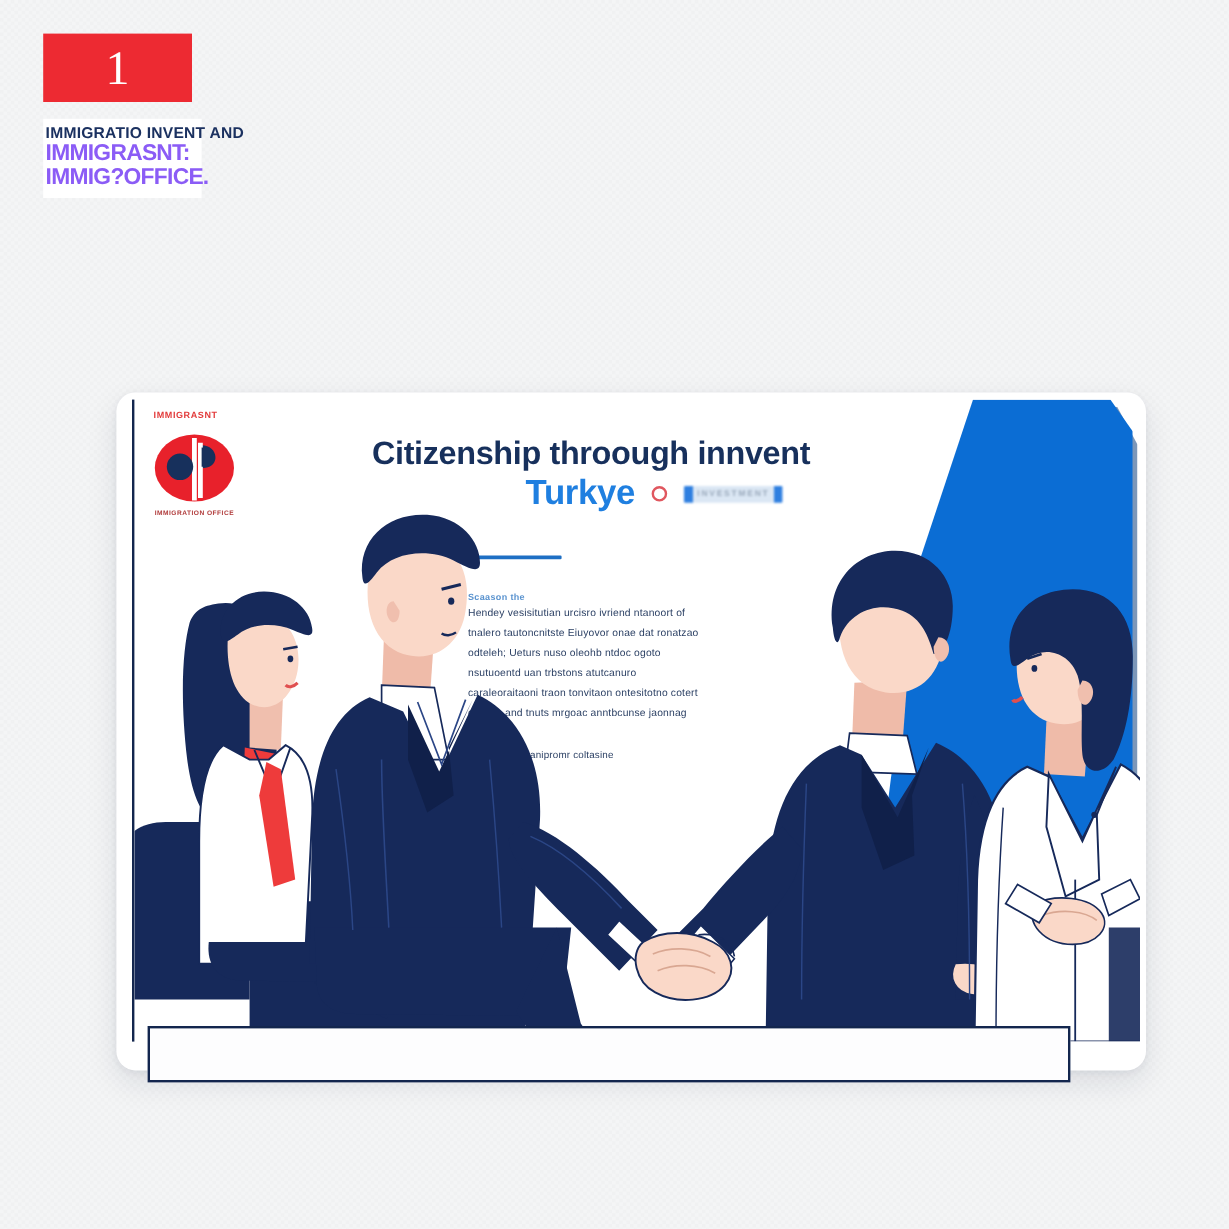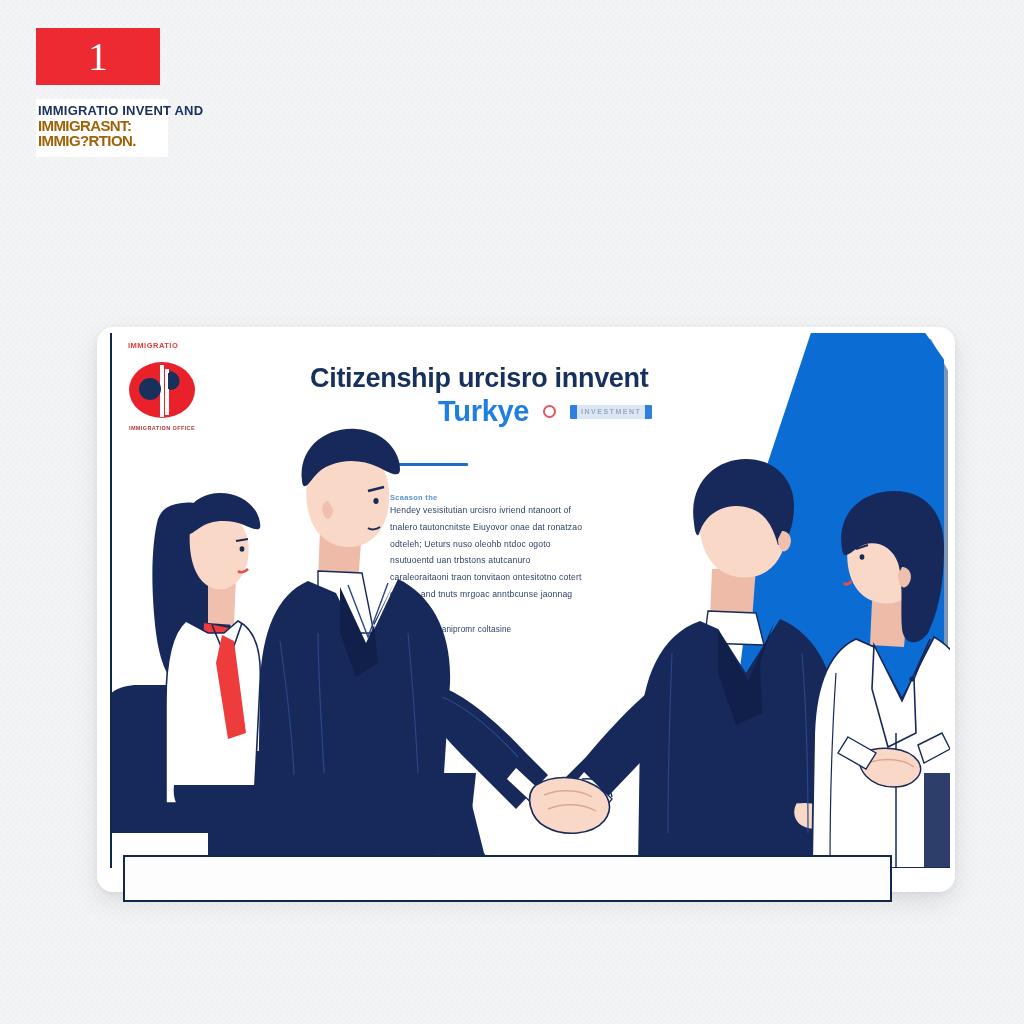--- a/index.html
+++ b/index.html
@@ -57,22 +57,22 @@
   }
   .brand-kicker {
     color: #1b3160;
     font-size: 13px;
     font-weight: 700;
     letter-spacing: 0.2px;
     filter: blur(0.45px);
     white-space: nowrap;
   }
   .brand-line {
-    color: #a16207;
-    font-size: 15px;
+    color: #8b5cf6;
+    font-size: 19px;
     font-weight: 700;
     letter-spacing: -0.6px;
     line-height: 1.03;
     filter: blur(0.35px);
     white-space: nowrap;
   }
 
   
   #card-shadow-plate {
     position: absolute;
@@ -270,48 +270,48 @@
 
 <div id="page-bg"></div>
 
 <div id="brand-block">
   <div id="brand-badge">
     <span id="brand-badge-number">1</span>
   </div>
   <div id="brand-wordmark">
     <div class="brand-kicker">IMMIGRATIO INVENT AND</div>
     <div class="brand-line">IMMIGRASNT:</div>
-    <div class="brand-line">IMMIG?RTION.</div>
+    <div class="brand-line">IMMIG?OFFICE.</div>
   </div>
 </div>
 
 <div id="card-shadow-plate"></div>
 
 <div id="card">
 
   <div id="blue-panel-shade"></div>
   <div id="blue-panel-top"></div>
   <div id="accent-square"></div>
 
-  <div id="card-kicker">IMMIGRATIO</div>
+  <div id="card-kicker">IMMIGRASNT</div>
 
   <div id="card-logo">
     <svg width="76" height="74" viewBox="0 0 76 74" xmlns="http://www.w3.org/2000/svg">
       <ellipse cx="38" cy="33" rx="33" ry="28" fill="#e8212b"></ellipse>
       <path d="M38 8 L38 60" stroke="#ffffff" stroke-width="4"></path>
       <circle cx="26" cy="32" r="11" fill="#17305c"></circle>
       <path d="M44 14 C58 14 60 32 46 33 L44 33 Z" fill="#17305c"></path>
       <path d="M41 12 L41 58 L45 58 L45 12 Z" fill="#ffffff"></path>
       <path d="M44 16 C57 16 59 31 46 32 L44 32 Z" fill="#17305c"></path>
     </svg>
   </div>
   <div id="card-logo-caption">IMMIGRATION OFFICE</div>
 
   <div id="title-wrap">
-    <div id="title-line1">Citizenship urcisro innvent</div>
+    <div id="title-line1">Citizenship throough innvent</div>
     <div id="title-row2">
       <div id="title-line2">Turkye</div>
       <div id="title-dot"></div>
       <div id="title-badge">INVESTMENT</div>
     </div>
   </div>
 
   <div id="divider"></div>
 
   <div id="body-col">

